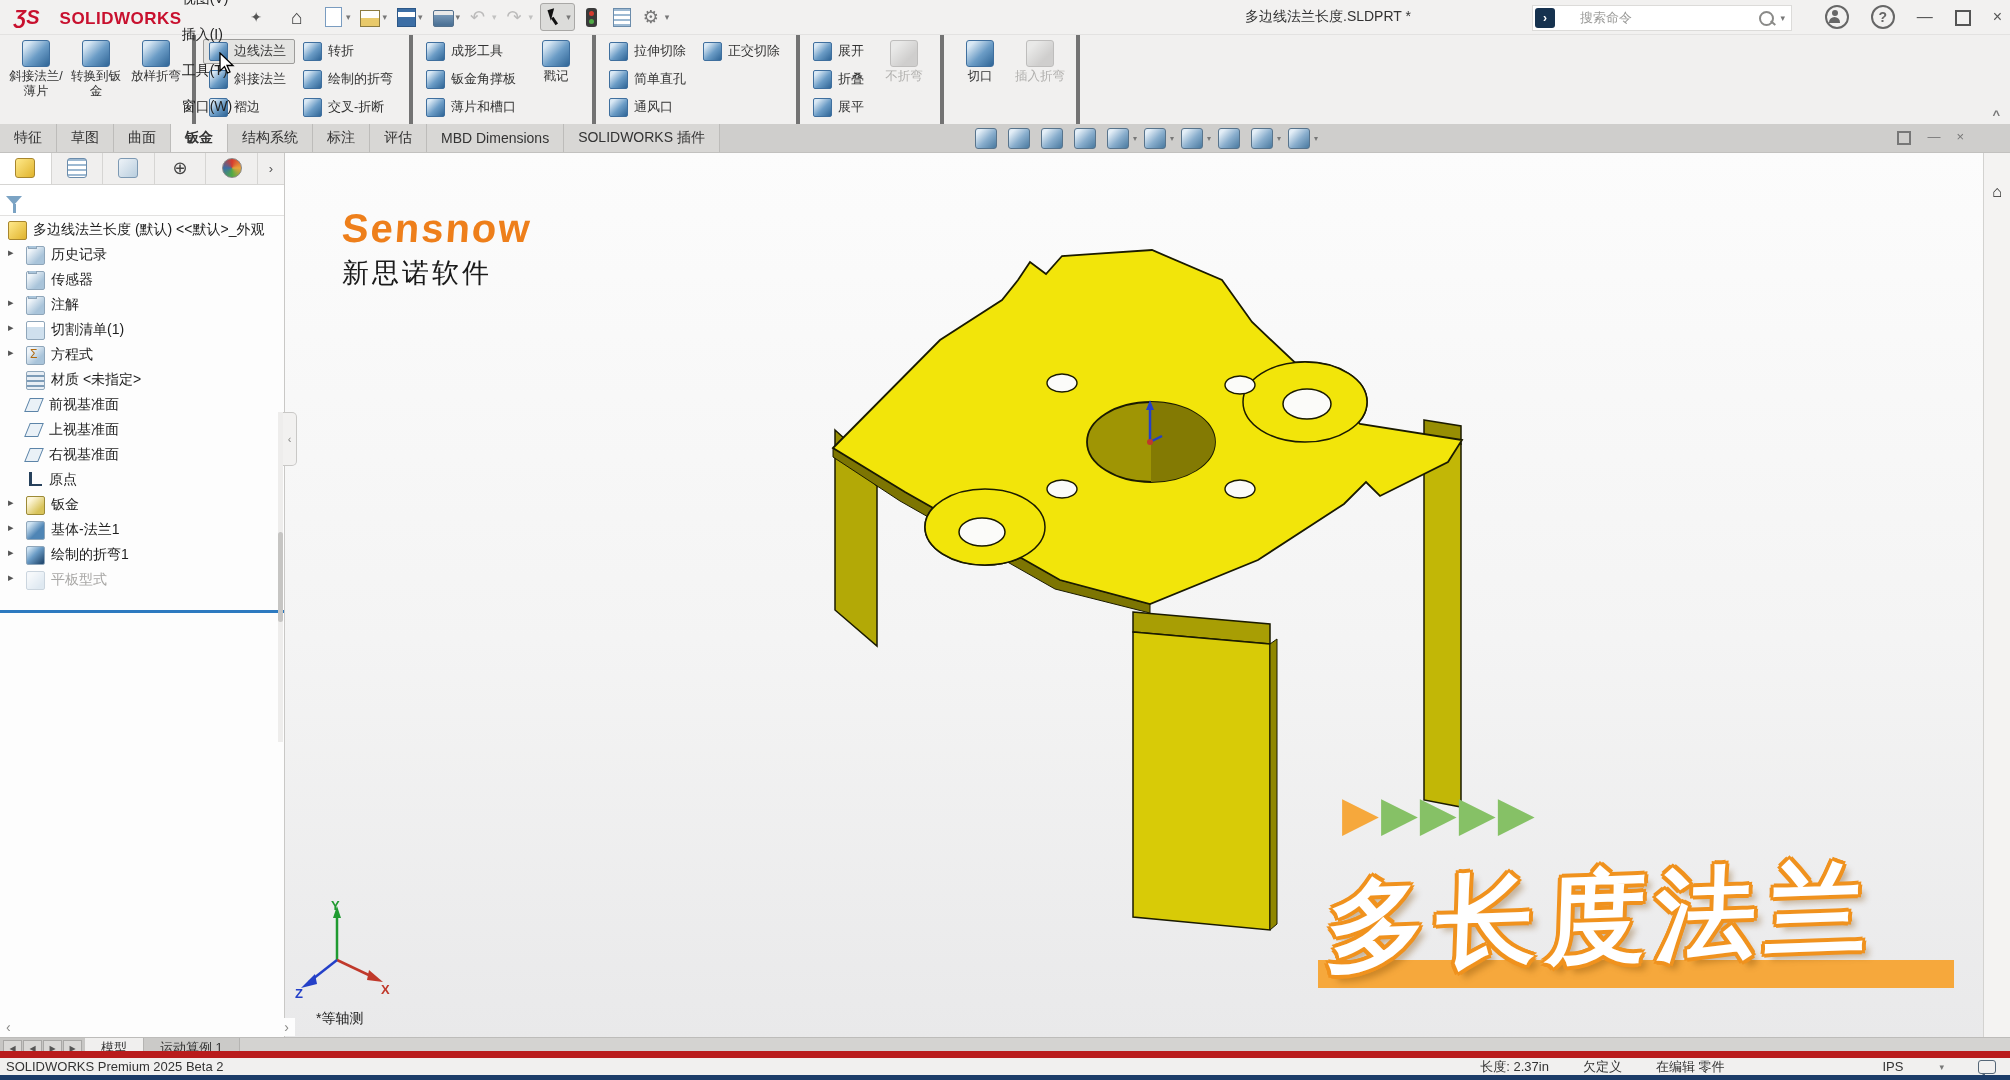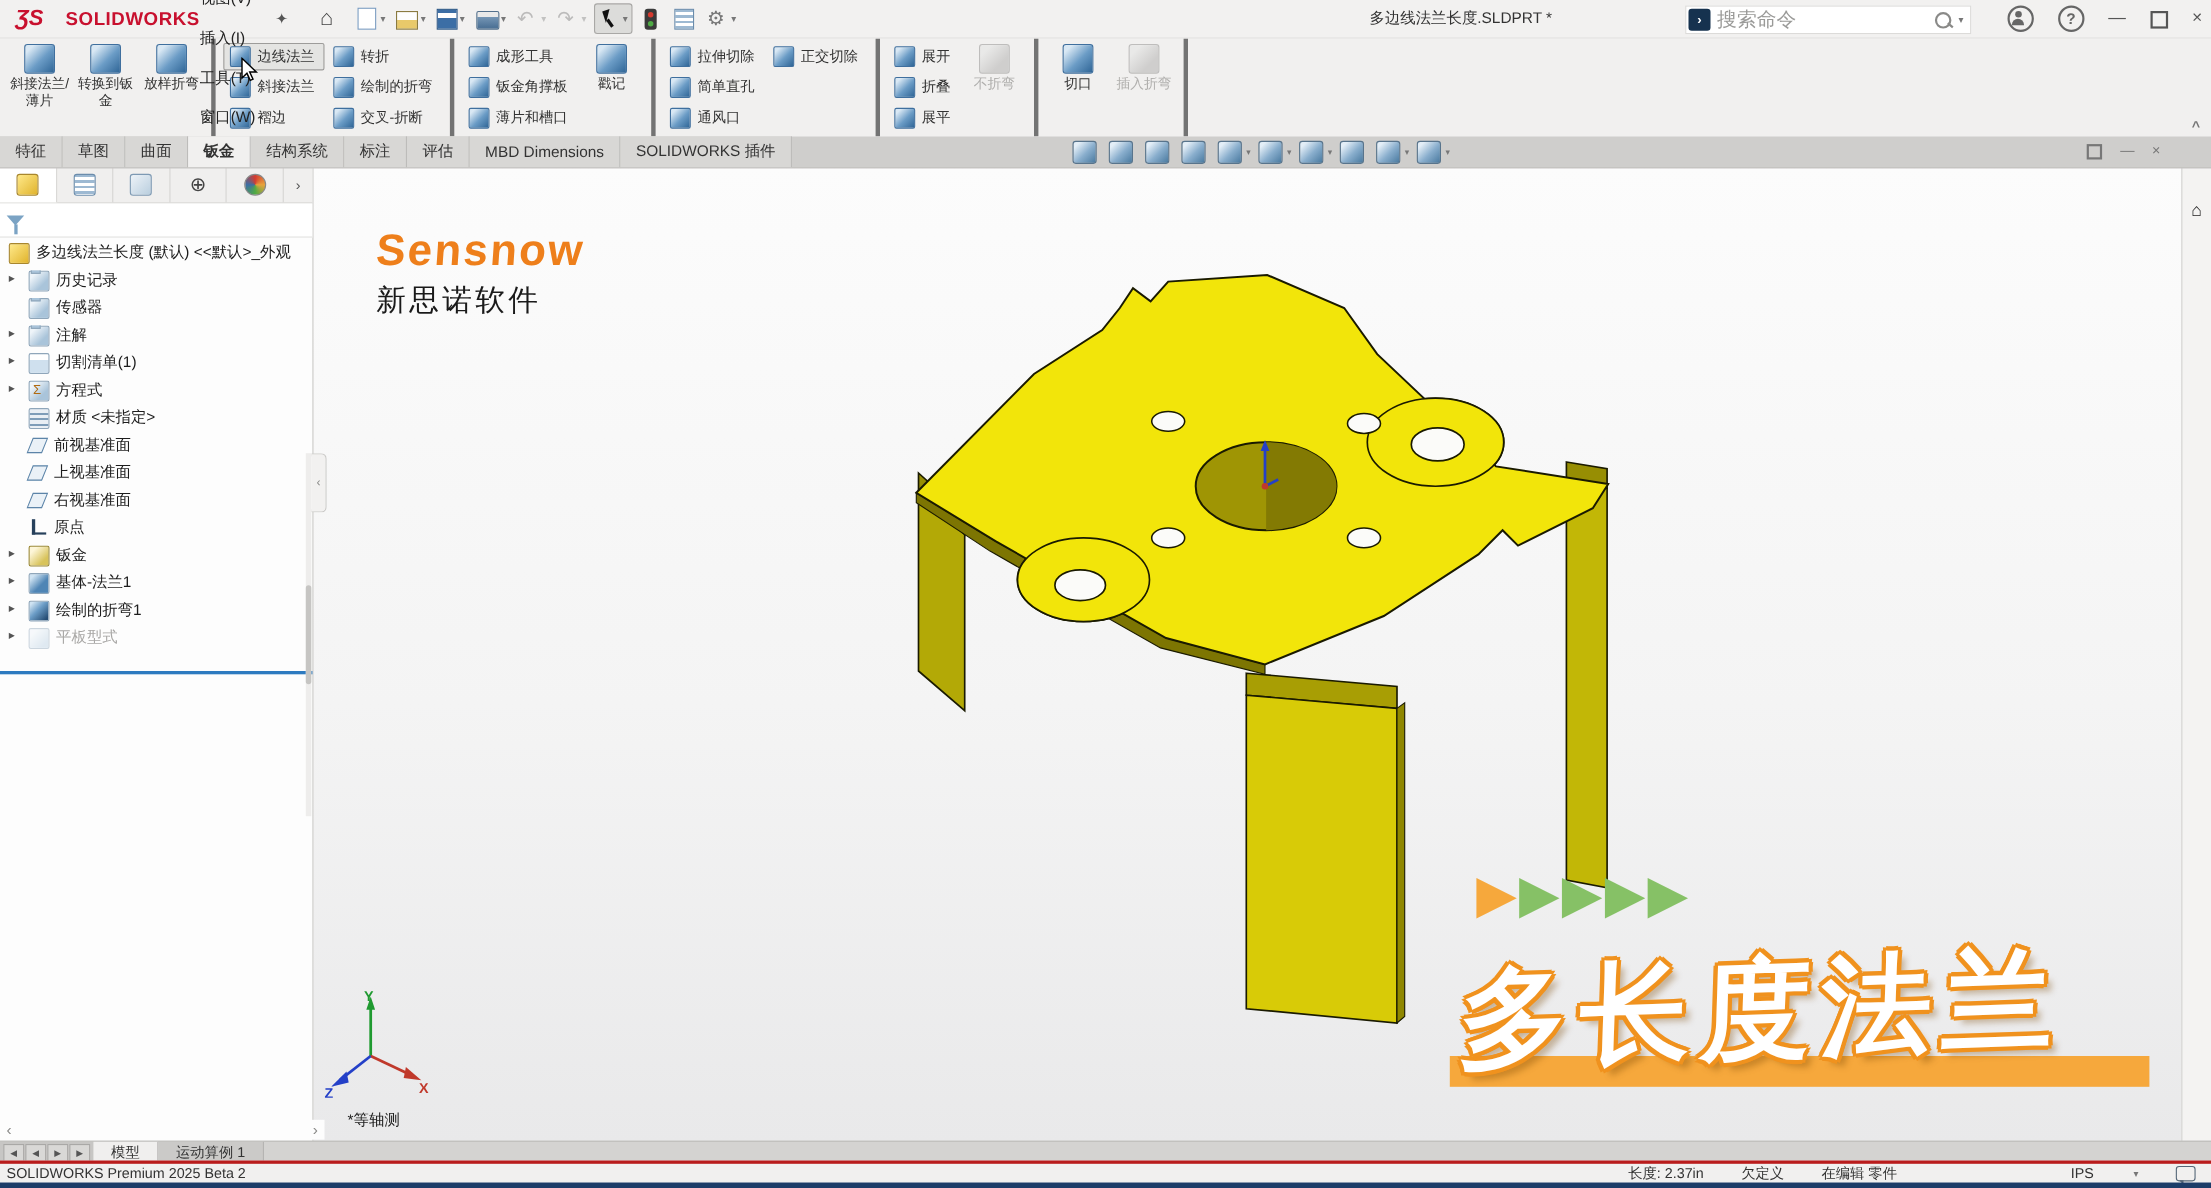--- a/index.html
+++ b/index.html
@@ -37,21 +37,21 @@
   .qi.i-properties{background:#fff;border:1px solid #6b8cab;width:16px;height:17px;margin-top:1px;
        background-image:repeating-linear-gradient(180deg,#9db9d2 0 2px,#fff 2px 5px);}
   .qi.i-options::before{content:"⚙";font-size:18px;color:#777;line-height:20px;}
 
   .doc-title{position:absolute;left:1245px;top:0;height:34px;display:flex;align-items:center;
              font-size:14px;color:#333;}
   .search{position:absolute;left:1532px;top:5px;width:258px;height:24px;background:#fff;
           border:1px solid #dcdbd9;display:flex;align-items:center;}
   .sw-badge{width:20px;height:20px;background:#16324f;color:#fff;border-radius:3px;margin:0 6px 0 2px;
             font-size:12px;display:flex;align-items:center;justify-content:center;font-weight:bold;}
-  .search-text{flex:1;font-size:18px;color:#9a9a98;}
+  .search-text{flex:1;font-size:13px;color:#9a9a98;margin-left:19px;}
   .mag{width:11px;height:11px;border:2px solid #8a8a88;border-radius:50%;position:relative;margin-right:4px;}
   .mag::after{content:"";position:absolute;left:9px;top:9px;width:6px;height:2px;background:#8a8a88;transform:rotate(40deg);}
   .search .qcaret{margin-right:6px;}
   .tb-right{position:absolute;right:8px;top:0;height:34px;display:flex;align-items:center;gap:22px;}
   .user-ic{width:20px;height:20px;border:2px solid #666;border-radius:50%;position:relative;}
   .user-ic::before{content:"";position:absolute;left:5px;top:3px;width:6px;height:6px;border-radius:50%;background:#666;}
   .user-ic::after{content:"";position:absolute;left:2.5px;top:10px;width:11px;height:6px;border-radius:6px 6px 0 0;background:#666;}
   .help-ic{width:20px;height:20px;border:2px solid #666;border-radius:50%;color:#666;font-size:14px;
            display:flex;align-items:center;justify-content:center;font-weight:bold;}
   .winbtn{color:#555;font-size:16px;line-height:34px;}
@@ -168,21 +168,21 @@
 
   
   .modeltabs{position:absolute;left:0;bottom:22px;width:2010px;height:20px;background:#d4d3d1;z-index:30;
              display:flex;align-items:stretch;border-top:1px solid #bdbcba;font-size:13px;}
   .navbtns{display:flex;align-items:center;gap:1px;padding:0 3px;background:#c7c6c4;}
   .navb{width:17px;height:15px;background:#d9d8d6;border:1px solid #a9a8a6;color:#555;font-size:8px;
         display:flex;align-items:center;justify-content:center;}
   .mtab{display:flex;align-items:center;padding:0 16px;border-right:1px solid #b5b4b2;color:#333;background:#cbcac8;}
   .mtab.active{background:#f0efee;}
   .statusbar{position:absolute;left:0;bottom:5px;width:2010px;height:17px;background:#f1f0ef;z-index:30;
-             border-top:3px solid #b91c1c;display:flex;align-items:center;font-size:13px;color:#333;justify-content:flex-end;}
+             border-top:7px solid #b91c1c;display:flex;align-items:center;font-size:13px;color:#333;justify-content:flex-end;}
   .status-left{padding-left:6px;}
   .status-right{margin-left:auto;display:flex;align-items:center;gap:34px;padding-right:14px;}
   .bubble{width:16px;height:12px;border:1.5px solid #567;border-radius:3px;position:relative;}
   .bubble::after{content:"";position:absolute;left:2px;bottom:-4px;border-left:4px solid transparent;
                  border-right:0 solid transparent;border-top:4px solid #567;}
   .navy{position:absolute;left:0;bottom:0;width:2010px;height:5px;background:#1c3c68;z-index:31;}
 </style>
 </head>
 <body>
 

